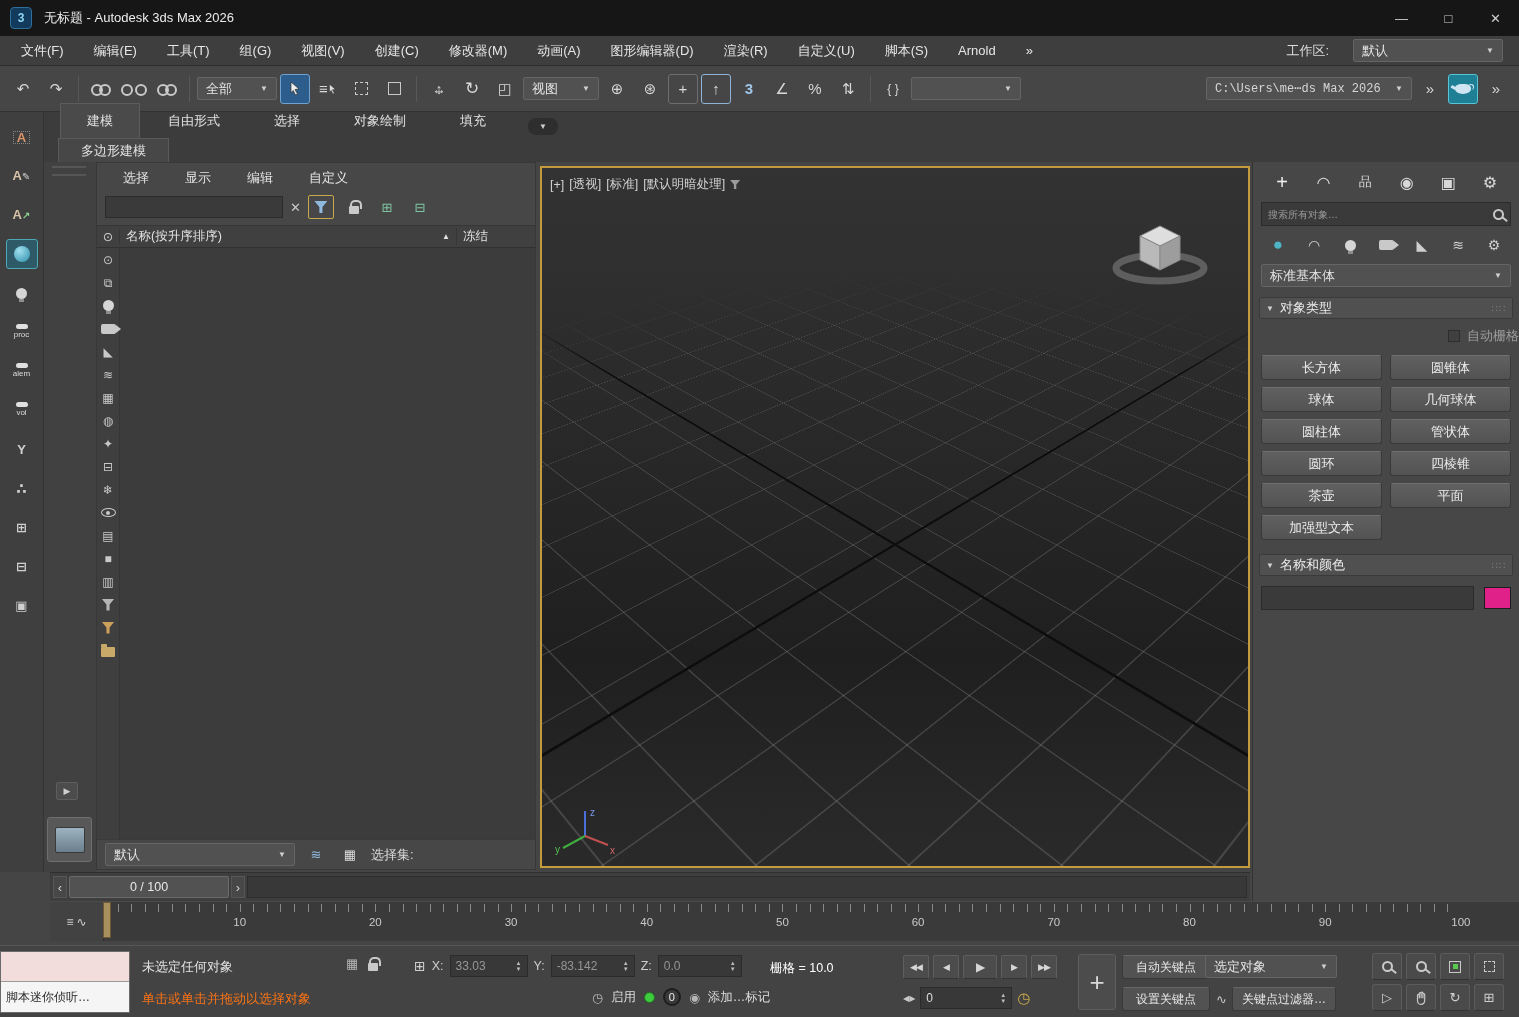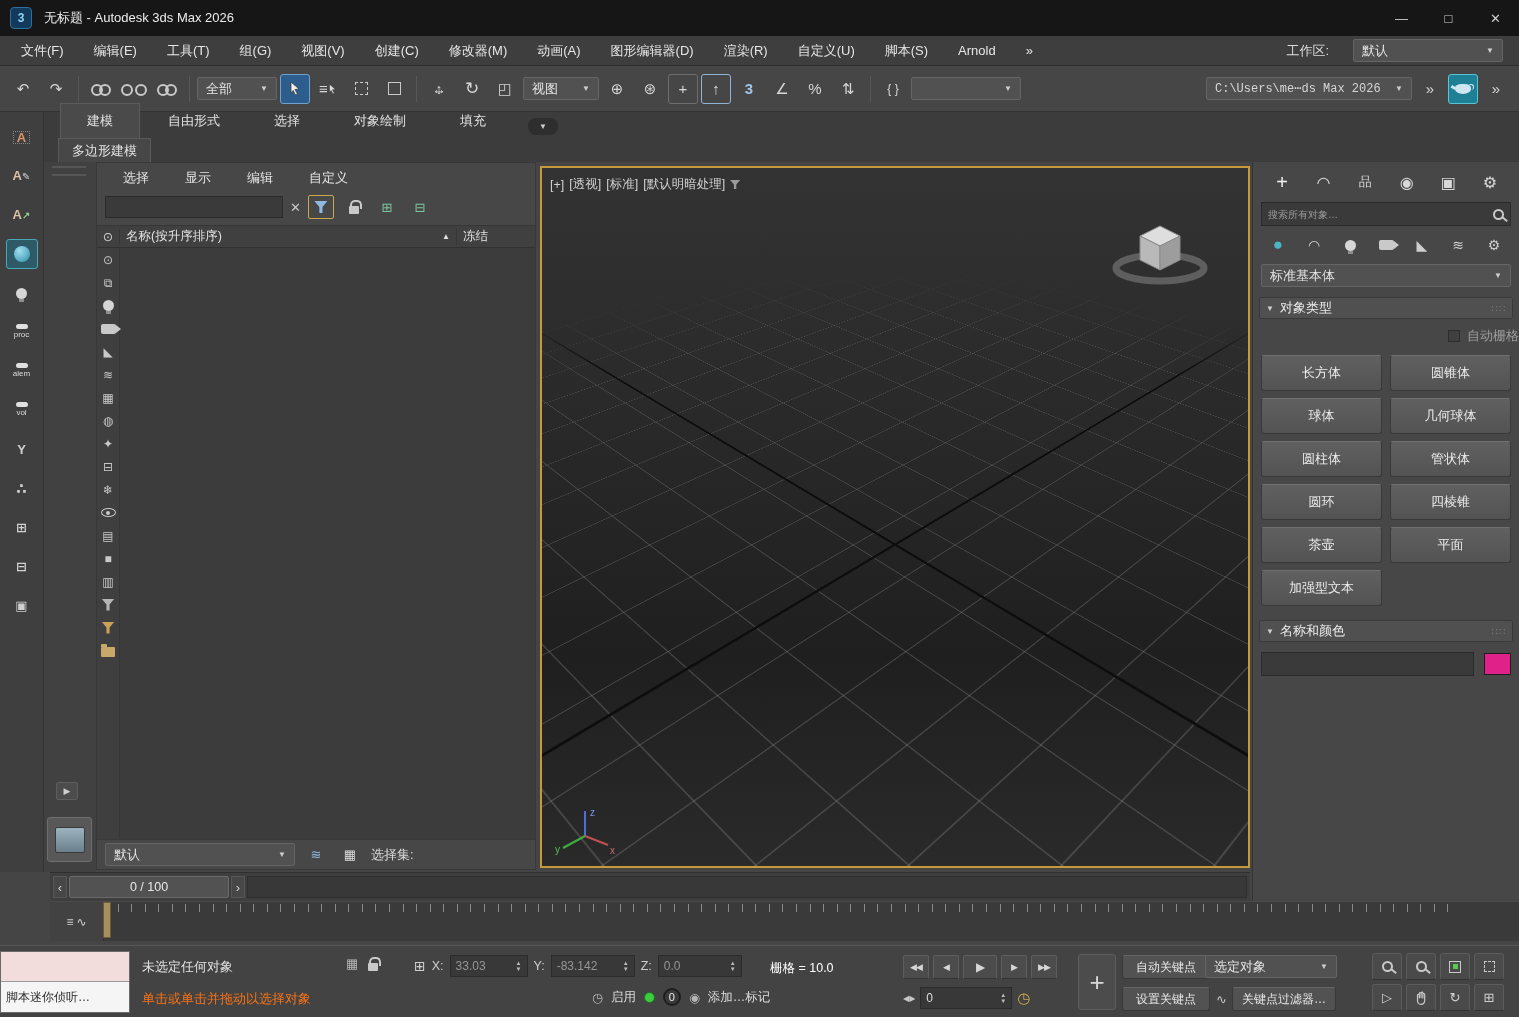--- a/index.html
+++ b/index.html
@@ -26,21 +26,21 @@
 .tb.boxed.hl{border:1px solid #8fb3d9}
 .sep{width:1px;height:26px;background:#353535;border-right:1px solid #575757;margin:0 4px}
 .spin{display:flex;flex-direction:column;justify-content:center;font-size:6px;line-height:6px;color:#bdbdbd}
 
 #ribbon{left:0;top:112px;width:100%;height:50px;background:#3c3c3c;position:absolute}
 .rtabs{display:flex;align-items:flex-end;height:26px;padding-left:60px;gap:2px}
 .rtab{padding:8px 26px;color:#e2e2e2}
 .rtab.sel{background:#4a4a4a;border:1px solid #5c5c5c;border-bottom:none}
 .rmin{margin-left:14px;width:30px;height:17px;border-radius:8px;background:#2e2e2e;display:flex;align-items:center;justify-content:center;font-size:8px;color:#cfcfcf;margin-bottom:3px}
 .rsubrow{display:flex;height:24px;padding-left:58px;background:#3c3c3c}
-.rsub{background:#474747;border:1px solid #5a5a5a;border-bottom:none;padding:3px 13px;color:#e4e4e4}
+.rsub{background:#474747;border:1px solid #5a5a5a;border-bottom:none;padding:3px 22px;color:#e4e4e4}
 
 #leftdock{left:0;top:112px;width:44px;height:760px;background:#3f3f3f;border-right:1px solid #343434;display:flex;flex-direction:column;align-items:center;padding-top:10px;gap:9px;position:absolute}
 .dk{width:32px;height:30px;display:flex;flex-direction:column;align-items:center;justify-content:center;color:#d8c2a8;font-weight:700;font-size:13px;border-radius:3px;line-height:11px}
 .dk small{font-size:8px;font-weight:400;color:#dcdcdc}
 .dk.on{background:#2d5a66;border:1px solid #4ba8b8}
 .sphere{width:16px;height:16px;border-radius:50%;background:radial-gradient(circle at 35% 30%,#9fdff0,#2e8ea8)}
 .pill{width:12px;height:5px;background:#e0e0e0;border-radius:3px}
 
 #layoutbar{left:44px;top:162px;width:52px;height:710px;background:#414141;position:absolute}
 .grip-h{position:absolute;left:8px;top:4px;width:34px;height:10px;border-top:2px solid #565656;border-bottom:2px solid #565656}
@@ -88,21 +88,21 @@
 .rp-search input::placeholder{color:#9a9a9a}
 .rp-cats{display:flex;justify-content:space-between;padding:2px 12px 8px;align-items:center}
 .rp-cat{width:26px;height:22px;display:flex;align-items:center;justify-content:center;color:#cfcfcf;font-size:14px}
 .rp-combo{margin:0 8px 8px}
 .rollout{margin:2px 6px 6px;background:#505050;border:1px solid #3a3a3a;border-radius:2px;height:22px;display:flex;align-items:center;padding:0 6px;gap:6px;color:#ececec}
 .rollout .car{font-size:8px;color:#cfcfcf}
 .rollout .grip{margin-left:auto;color:#7a7a7a;font-size:10px;letter-spacing:1px}
 .autogrid{display:flex;align-items:center;justify-content:flex-end;gap:7px;color:#9c9c9c;margin:2px 0 8px}
 .cb{width:12px;height:12px;background:#404040;border:1px solid #2d2d2d}
 .obj-grid{display:grid;grid-template-columns:1fr 1fr;gap:7px 8px;padding:2px 8px 12px}
-.obj{height:36px;background:linear-gradient(#606060,#535353);border:1px solid #393939;border-top-color:#707070;border-radius:3px;color:#ebebeb;font-size:13px;font-family:inherit}
+.obj{height:25px;background:linear-gradient(#606060,#535353);border:1px solid #393939;border-top-color:#707070;border-radius:3px;color:#ebebeb;font-size:13px;font-family:inherit}
 .nc-row{display:flex;gap:10px;padding:4px 8px;align-items:center}
 .nc-row input{flex:1;height:24px;background:#3a3a3a;border:1px solid #2b2b2b;outline:none;color:#ddd;padding:0 6px}
 .swatch{width:27px;height:22px;background:#e0218a;border:1px solid #1d1d1d}
 
 #timeslider{left:50px;top:872px;width:1200px;height:29px;background:#3e3e3e;border-top:1px solid #2f2f2f;display:flex;align-items:center;padding:2px 3px;position:absolute;gap:2px}
 .ts-arrow{width:14px;height:22px;display:flex;align-items:center;justify-content:center;color:#cfcfcf;background:#474747;border:1px solid #565656}
 .ts-handle{width:160px;height:22px;background:#525252;border:1px solid #6a6a6a;border-radius:2px;display:flex;align-items:center;justify-content:center;color:#e8e8e8;font-size:12.5px}
 .ts-track{flex:1;height:22px;background:#383838;border:1px solid #2e2e2e}
 #ruler{left:50px;top:901px;right:0;height:40px;background:#3a3a3a;border-top:1px solid #4a4a4a;display:flex;position:absolute}
 .mcurve{width:54px;background:#424242;border-right:1px solid #2e2e2e;display:flex;align-items:center;justify-content:center;gap:3px;color:#cfcfcf;font-size:12px}
@@ -552,20 +552,33 @@
   <div class="ts-track"></div>
 </div>
 
 <div id="ruler">
   <div class="mcurve">
     <span>≡</span>
     <span>∿</span>
   </div>
   <div class="rtrack">
     <div class="ticks"></div>
+    <div class="rnums">
+
+    <span>10</span>
+        <span>20</span>
+        <span>30</span>
+        <span>40</span>
+        <span>50</span>
+        <span>60</span>
+        <span>70</span>
+        <span>80</span>
+        <span>90</span>
+        <span>100</span>
+      </div>
     <div class="playhead"></div>
   </div>
 </div>
 
 <div id="statusbar">
   <div class="listener">
     <div class="macro"></div>
     <div class="mini">脚本迷你侦听…</div>
   </div>
   <div class="sline1">未选定任何对象</div>

